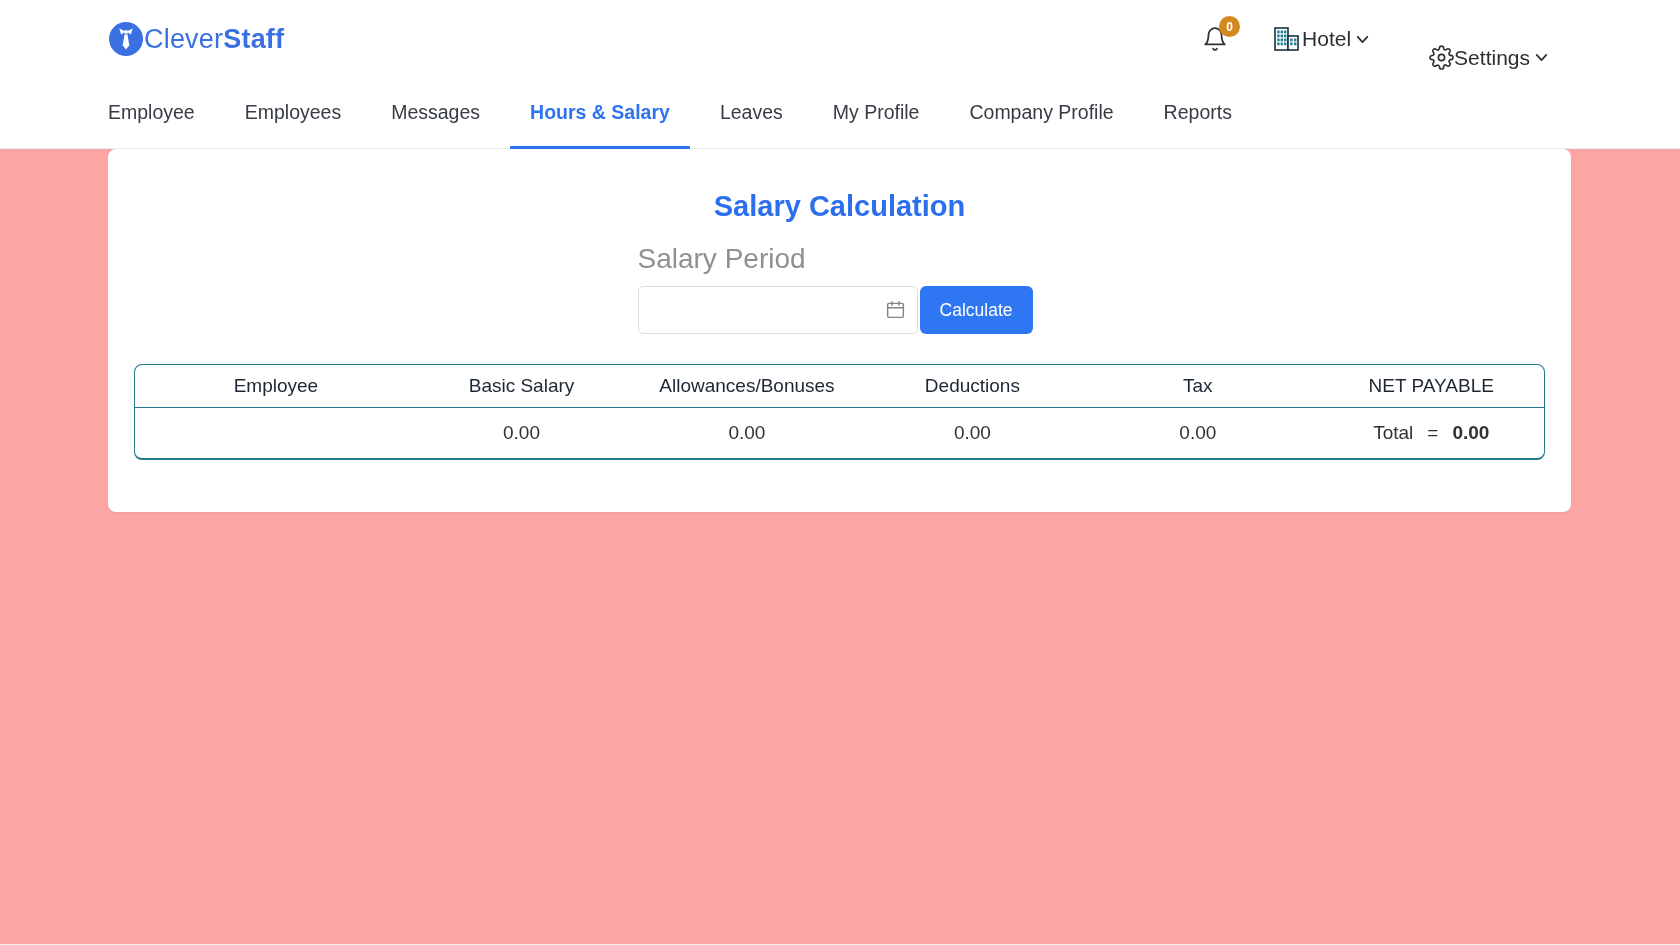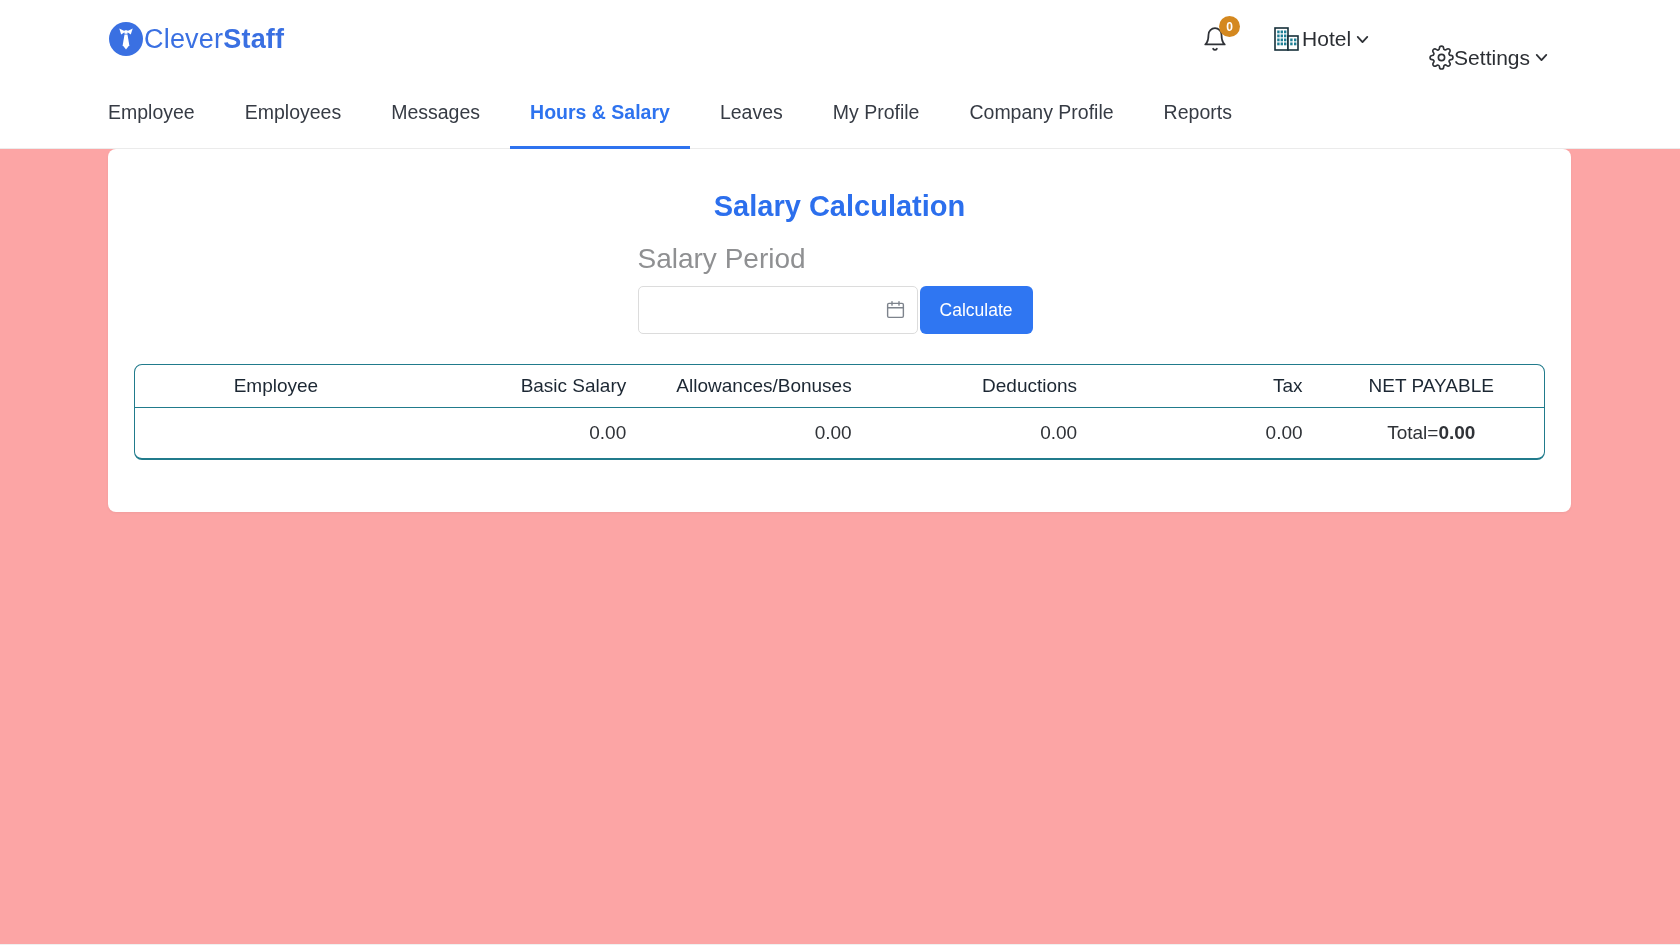--- a/index.html
+++ b/index.html
@@ -72,25 +72,25 @@
 
   
   .sc-table {
     margin-top:30px;
     border:1px solid #217b8c; border-bottom-width:2px;
     border-radius:8px;
   }
   .t-row { display:flex; align-items:center; }
   .t-row.head { height:43px; border-bottom:1px solid #217b8c; font-weight:400; color:#1c2733; font-size:19px; }
   .t-row.body { height:50px; font-size:19px; color:#2f3237; }
-  .c { padding-right:16px; text-align:right; }
+  .c { padding-right:16px; text-align:center; }
   .c0 { width:20%; text-align:center; padding-right:0; }
   .c1,.c2,.c3,.c4 { width:16%; }
   .c5 { width:16%; text-align:center; padding-right:0; }
-  .total-wrap { display:inline-flex; align-items:center; }
+  .total-wrap { display:inline-flex; align-items:center; gap:14px; }
   .total-val { font-weight:700; }
   svg { display:block; }
 </style>
 </head>
 <body>
 
 <div class="header">
   <div class="logo">
     <span>
       <svg width="36" height="36" viewBox="0 0 36 36">

